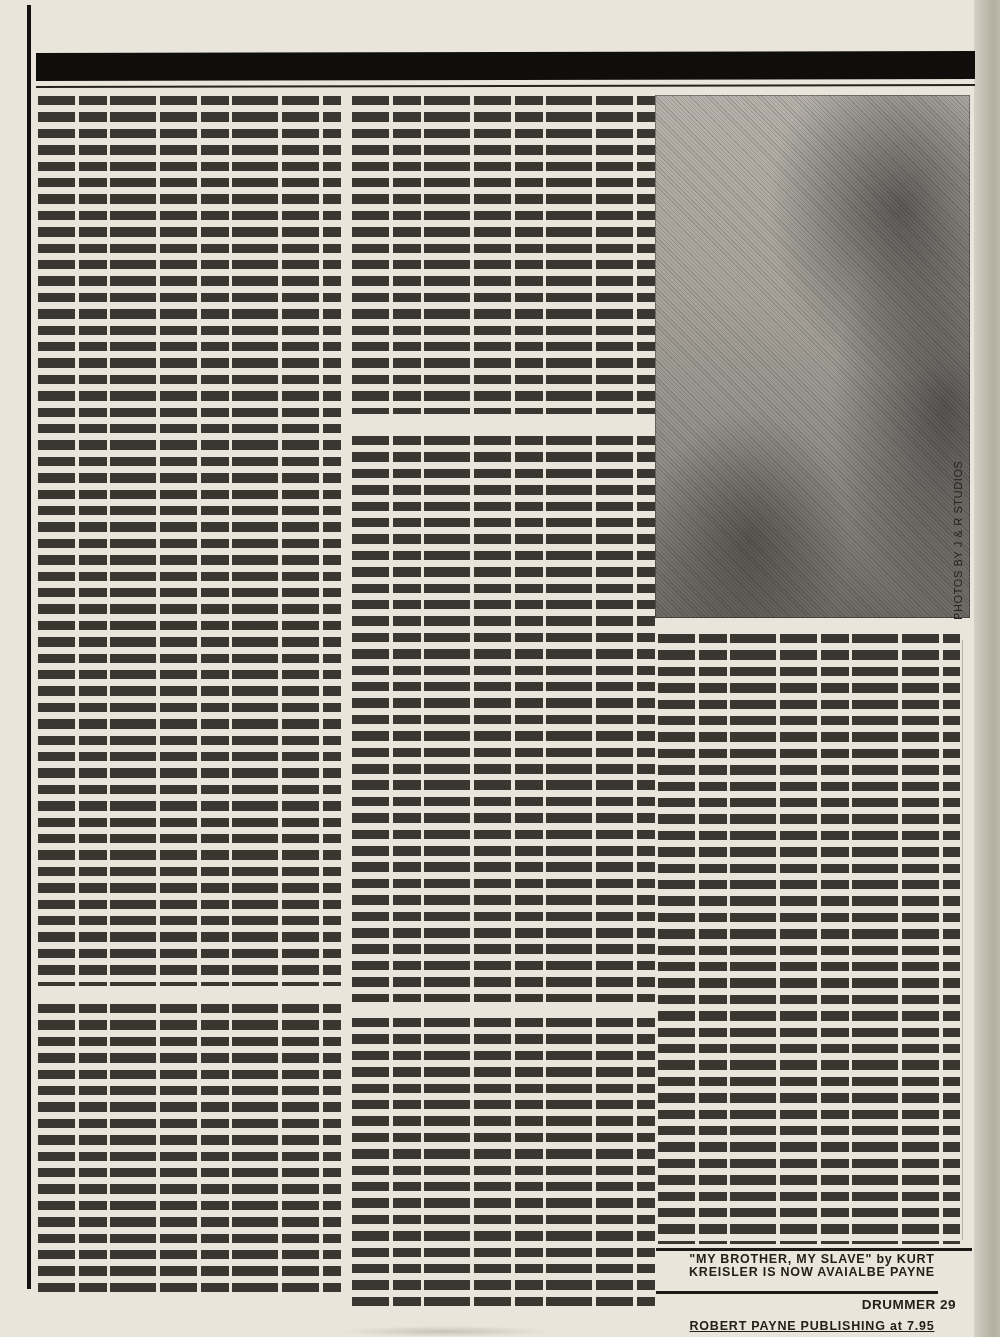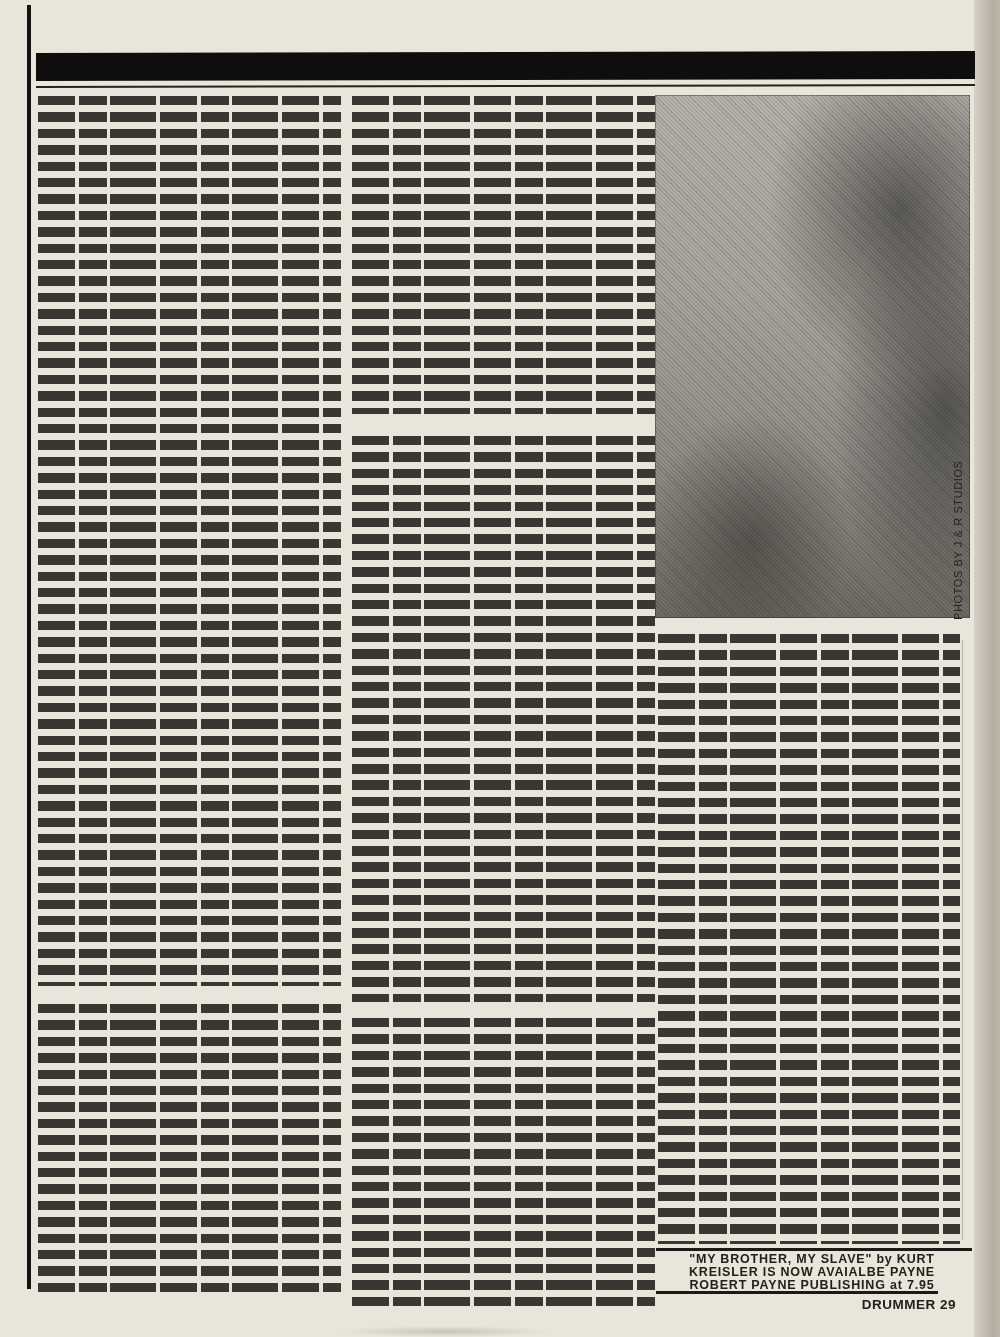--- a/index.html
+++ b/index.html
@@ -58,21 +58,21 @@
   .ad-rule{position:absolute;height:3px;background:#1c1a16;}
   .ad-rule.top{left:656px;top:1248px;width:316px;}
   .ad-rule.bottom{left:656px;top:1291px;width:282px;}
   .ad-line{
     position:absolute;left:676px;width:272px;height:13px;
     font-size:12.5px;font-weight:700;letter-spacing:.8px;
     color:#23201b;text-align:center;white-space:nowrap;
   }
   .ad-line.l1{top:1252px;}
   .ad-line.l2{top:1265px;}
-  .ad-line.l3{top:1278px;}
+  .ad-line.l3{top:1319px;text-decoration:underline;}
   .folio{
     position:absolute;left:760px;top:1297px;width:196px;
     text-align:right;font-size:13.5px;font-weight:700;
     letter-spacing:.5px;color:#23201b;
   }
 </style>
 </head>
 <body>
 
 <div class="page">

